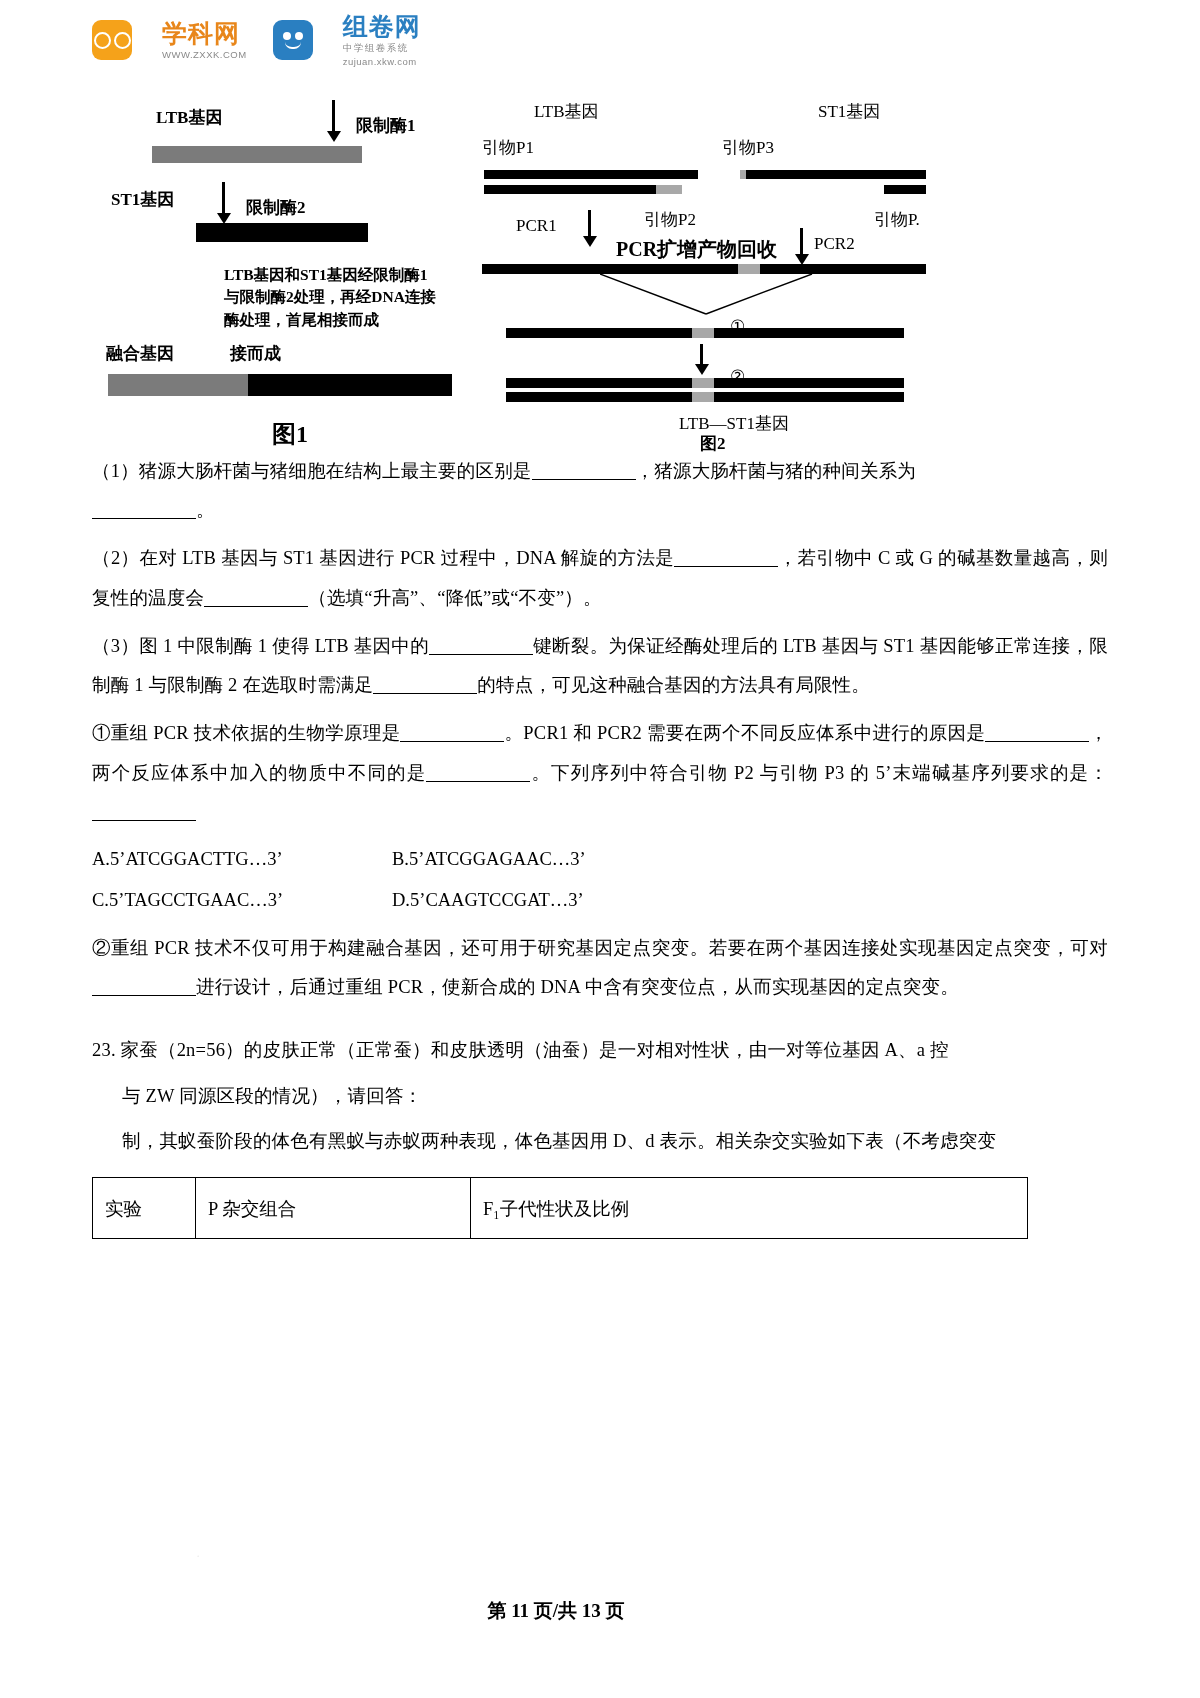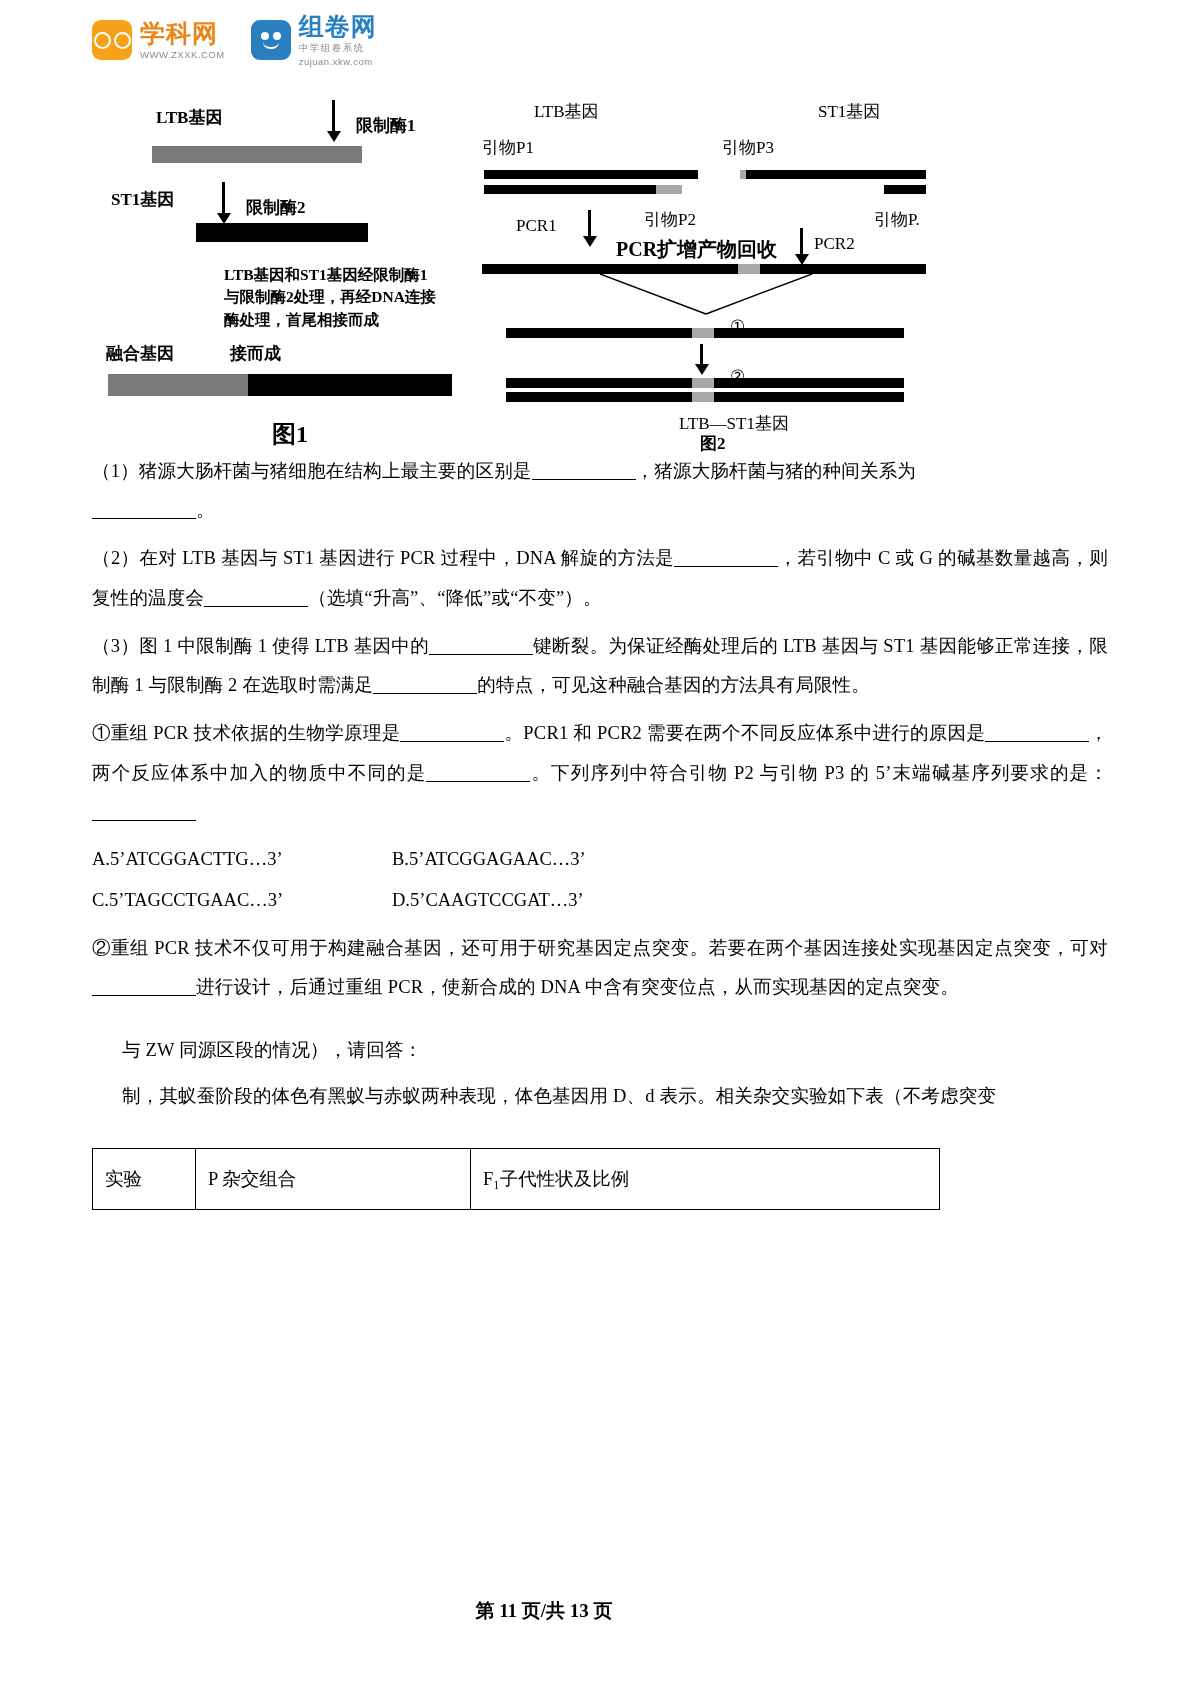--- a/index.html
+++ b/index.html
@@ -20,21 +20,21 @@
     display:flex; align-items:center; justify-content:center;
   }
   .logo-badge.orange { background:#f5a21a; }
   .logo-badge.blue   { background:#2a7fc1; }
   .glasses { display:flex; gap:3px; align-items:center; }
   .glasses i { display:block; width:13px; height:13px; border:2.5px solid #fff; border-radius:50%; }
   .face { display:flex; flex-direction:column; align-items:center; gap:2px; }
   .face .eyes { display:flex; gap:4px; }
   .face .eyes i { width:8px; height:8px; background:#fff; border-radius:50%; display:block; }
   .face .mouth { width:16px; height:5px; border-bottom:2.5px solid #fff; border-radius:0 0 8px 8px; }
-  .logo-text { display:flex; flex-direction:column; line-height:1; }
+  .logo-text { display:flex; flex-direction:column; line-height:1;margin-left:22px; }
   .logo-name {
     font-family:"Liberation Sans", sans-serif;
     font-weight:bold; font-size:25px; letter-spacing:1px;
   }
   .logo-name.orange { color:#e8861a; }
   .logo-name.blue { color:#2a7fc1; }
   .logo-sub {
     font-family:"Liberation Sans", sans-serif;
     font-size:9.5px; color:#8a8a8a; letter-spacing:.5px; margin-top:4px;
   }
@@ -65,30 +65,30 @@
     text-align:justify; letter-spacing:.2px;
   }
   .blank { display:inline-block; border-bottom:1px solid #000; width:104px; vertical-align:-3px; }
   .opt-row { display:flex; font-size:18.5px; line-height:2.0; margin:0 0 4px 0; }
   .opt-row .c1 { width:300px; }
   .q23 { margin-top:24px; }
   .q23 p { margin:0 0 6px 0; }
 
   
   table.exp {
-    border-collapse:collapse; width:848px; margin-top:32px;
+    border-collapse:collapse; width:936px; margin-top:16px;
     font-size:18.5px;
   }
   table.exp td { border:1px solid #000; height:48px; padding:6px 12px; vertical-align:middle; }
   .col1 { width:78px; }
   .col2 { width:250px; }
 
   
   .footer {
-    position:absolute; left:0; top:1598px; width:1088px; text-align:center;
+    position:absolute; left:12px; top:1598px; width:1088px; text-align:center;
     font-size:19px; font-weight:bold; font-family:"Liberation Serif", serif;
   }
   .watermark {
     position:absolute; left:196px; top:1548px; font-size:13px; color:#ededed;
   }
 </style>
 </head>
 <body>
 
 <div class="page">
@@ -232,20 +232,24 @@
     <div class="opt-row">
       <div class="c1">C.5’TAGCCTGAAC…3’</div>
       <div>D.5’CAAGTCCGAT…3’</div>
     </div>
 
     <p class="q" style="margin-top:10px;">
       <span>②重组 PCR 技术不仅可用于构建融合基因，还可用于研究基因定点突变。若要在两个基因连接处实现基因定点突变，可对</span><span class="blank"></span><span>进行设计，后通过重组 PCR，使新合成的 DNA 中含有突变位点，从而实现基因的定点突变。</span>
     </p>
 
     <div class="q23">
+      <p class="q">
+        <span>23.</span>
+        <span>家蚕（2n=56）的皮肤正常（正常蚕）和皮肤透明（油蚕）是一对相对性状，由一对等位基因 A、a 控</span>
+      </p>
       <p class="q" style="padding-left:30px;">与 ZW 同源区段的情况），请回答：</p>
       <p class="q" style="padding-left:30px;">制，其蚁蚕阶段的体色有黑蚁与赤蚁两种表现，体色基因用 D、d 表示。相关杂交实验如下表（不考虑突变</p>
 
       <table class="exp">
         <tbody>
             <tr>
           <td class="col1">实验</td>
           <td class="col2">P 杂交组合</td>
           <td>F₁子代性状及比例</td>
         </tr>

